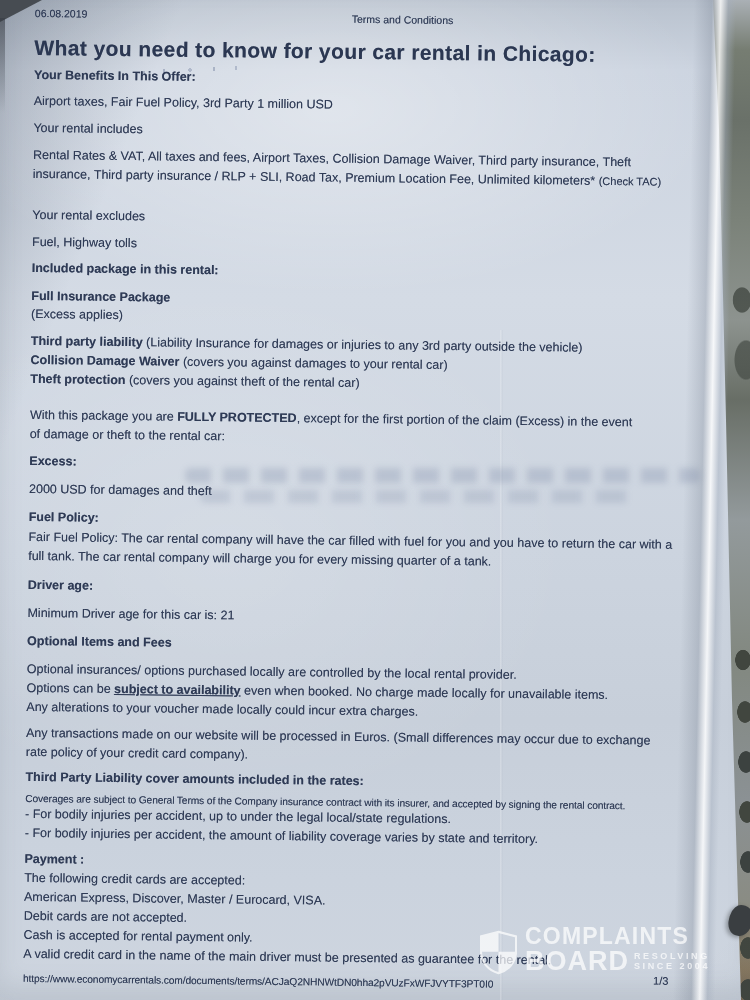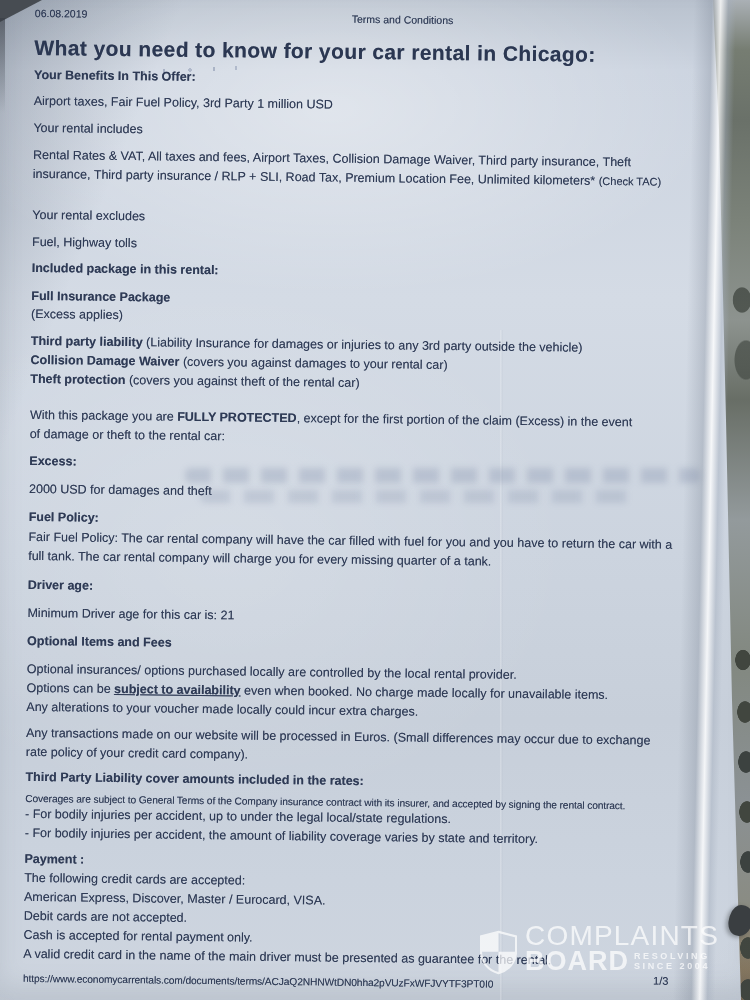--- a/index.html
+++ b/index.html
@@ -80,21 +80,21 @@
     background:#474c52;clip-path:polygon(0 0,100% 0,0 100%);}
   .left-sliver{position:absolute;left:0;top:18px;width:5px;height:95px;z-index:4;
     background:linear-gradient(180deg, rgba(55,60,68,.6), transparent);}
   .knob{position:absolute;left:729px;top:905px;width:23px;height:31px;z-index:4;
     background:#3a3e41;border-radius:45%;transform:rotate(14deg);
     box-shadow:-2px 2px 4px rgba(40,44,48,.4);}
   
   .wm{position:absolute;left:480px;top:924px;z-index:6;color:#fff;opacity:.72;
     display:flex;align-items:flex-start;}
   .wm-shield{width:37px;height:53px;margin-right:8px;margin-top:2px;}
-  .wm-l1{font-weight:normal;font-size:28px;letter-spacing:1.2px;line-height:24px;}
+  .wm-l1{font-weight:bold;font-size:23px;letter-spacing:1.2px;line-height:24px;}
   .wm-row{display:flex;align-items:flex-start;}
   .wm-l2{font-weight:bold;font-size:27px;letter-spacing:1px;line-height:26px;}
   .wm-tag{margin-left:5px;margin-top:3px;font-size:9px;font-weight:bold;letter-spacing:2.6px;line-height:10px;}
 </style>
 </head>
 <body>
 
 <div class="bg-strip"></div>
 
 <div class="paper"></div>

